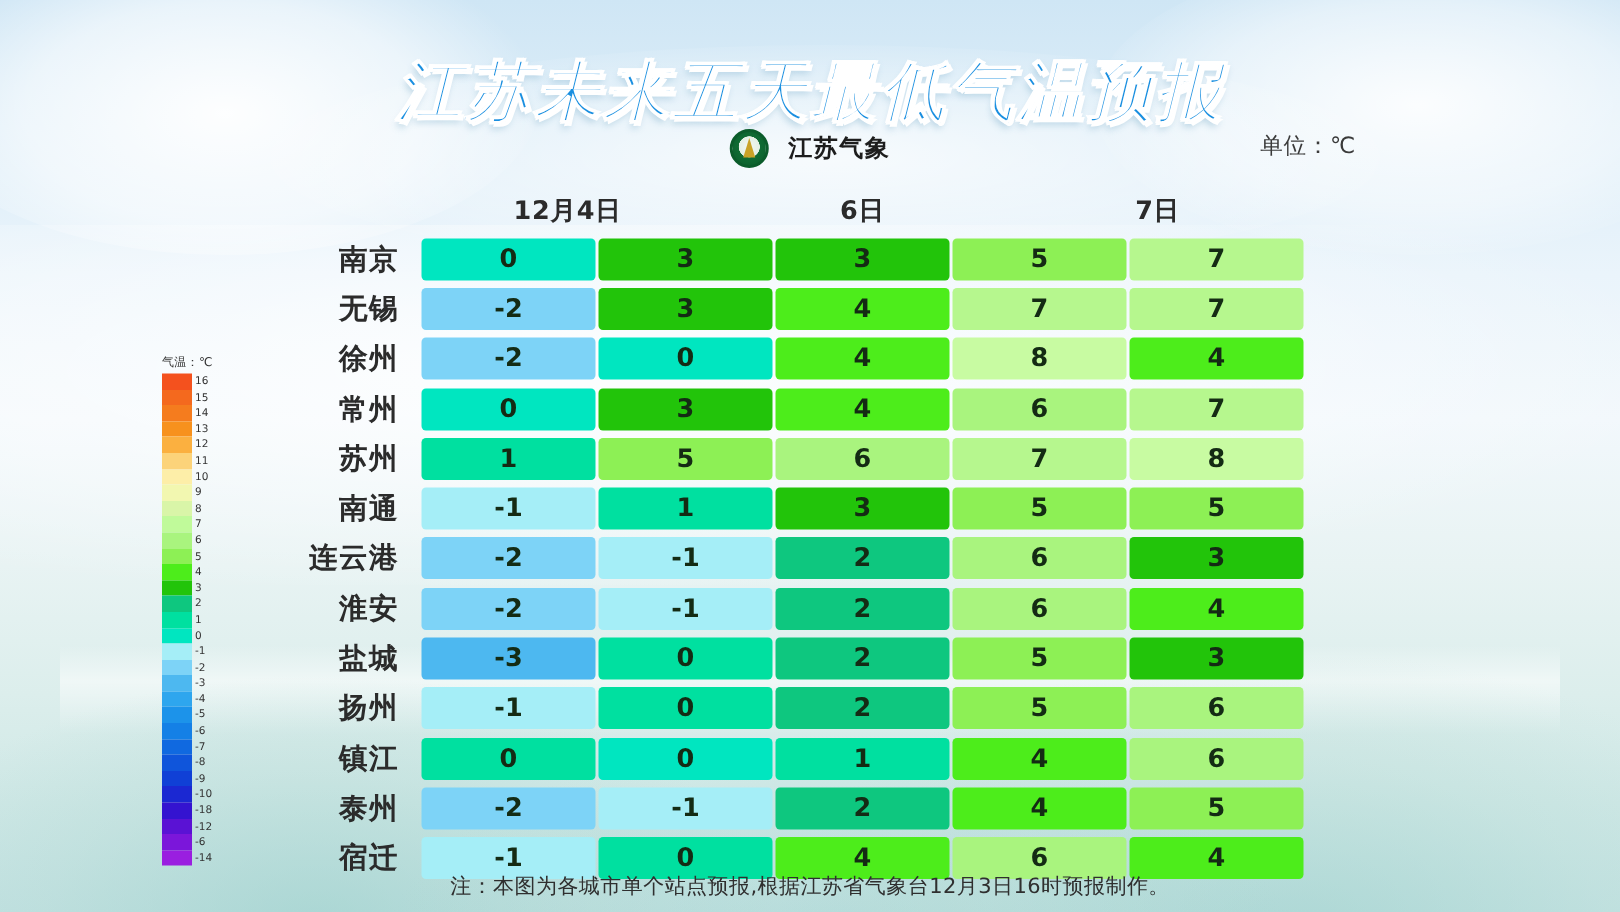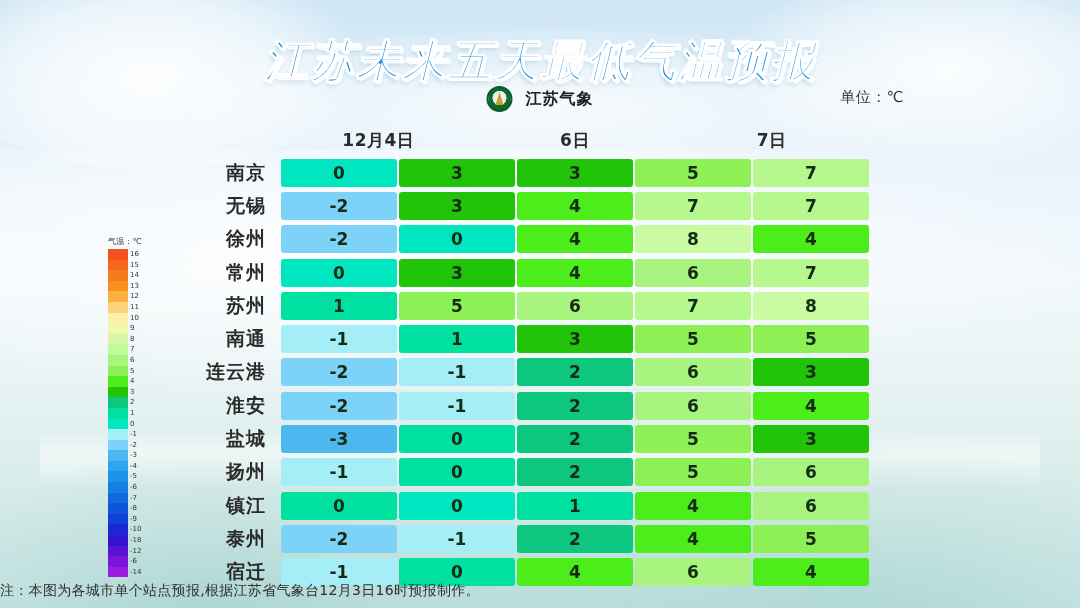--- a/index.html
+++ b/index.html
@@ -73,21 +73,21 @@
   .dhead{
     flex:1;text-align:center;font-size:17px;color:#2b2b2b;font-weight:bold;letter-spacing:.5px;
   }
   .cell{
     flex:1;margin:1.5px 1px;height:28px;line-height:28px;text-align:center;
     font-size:17px;font-weight:bold;color:#142b14;border-radius:3px;
   }
 
   
   .note{
-    position:absolute;left:0;bottom:8px;width:1080px;
+    position:absolute;left:0;bottom:8px;width:1080px;text-align:center;
     font-size:14px;color:#2f2f2f;letter-spacing:.3px;
   }
 </style>
 </head>
 <body>
 
 <div class="wash cloud1"></div>
 <div class="wash cloud2"></div>
 <div class="wash cloud3"></div>
 <div class="wash mist"></div>

